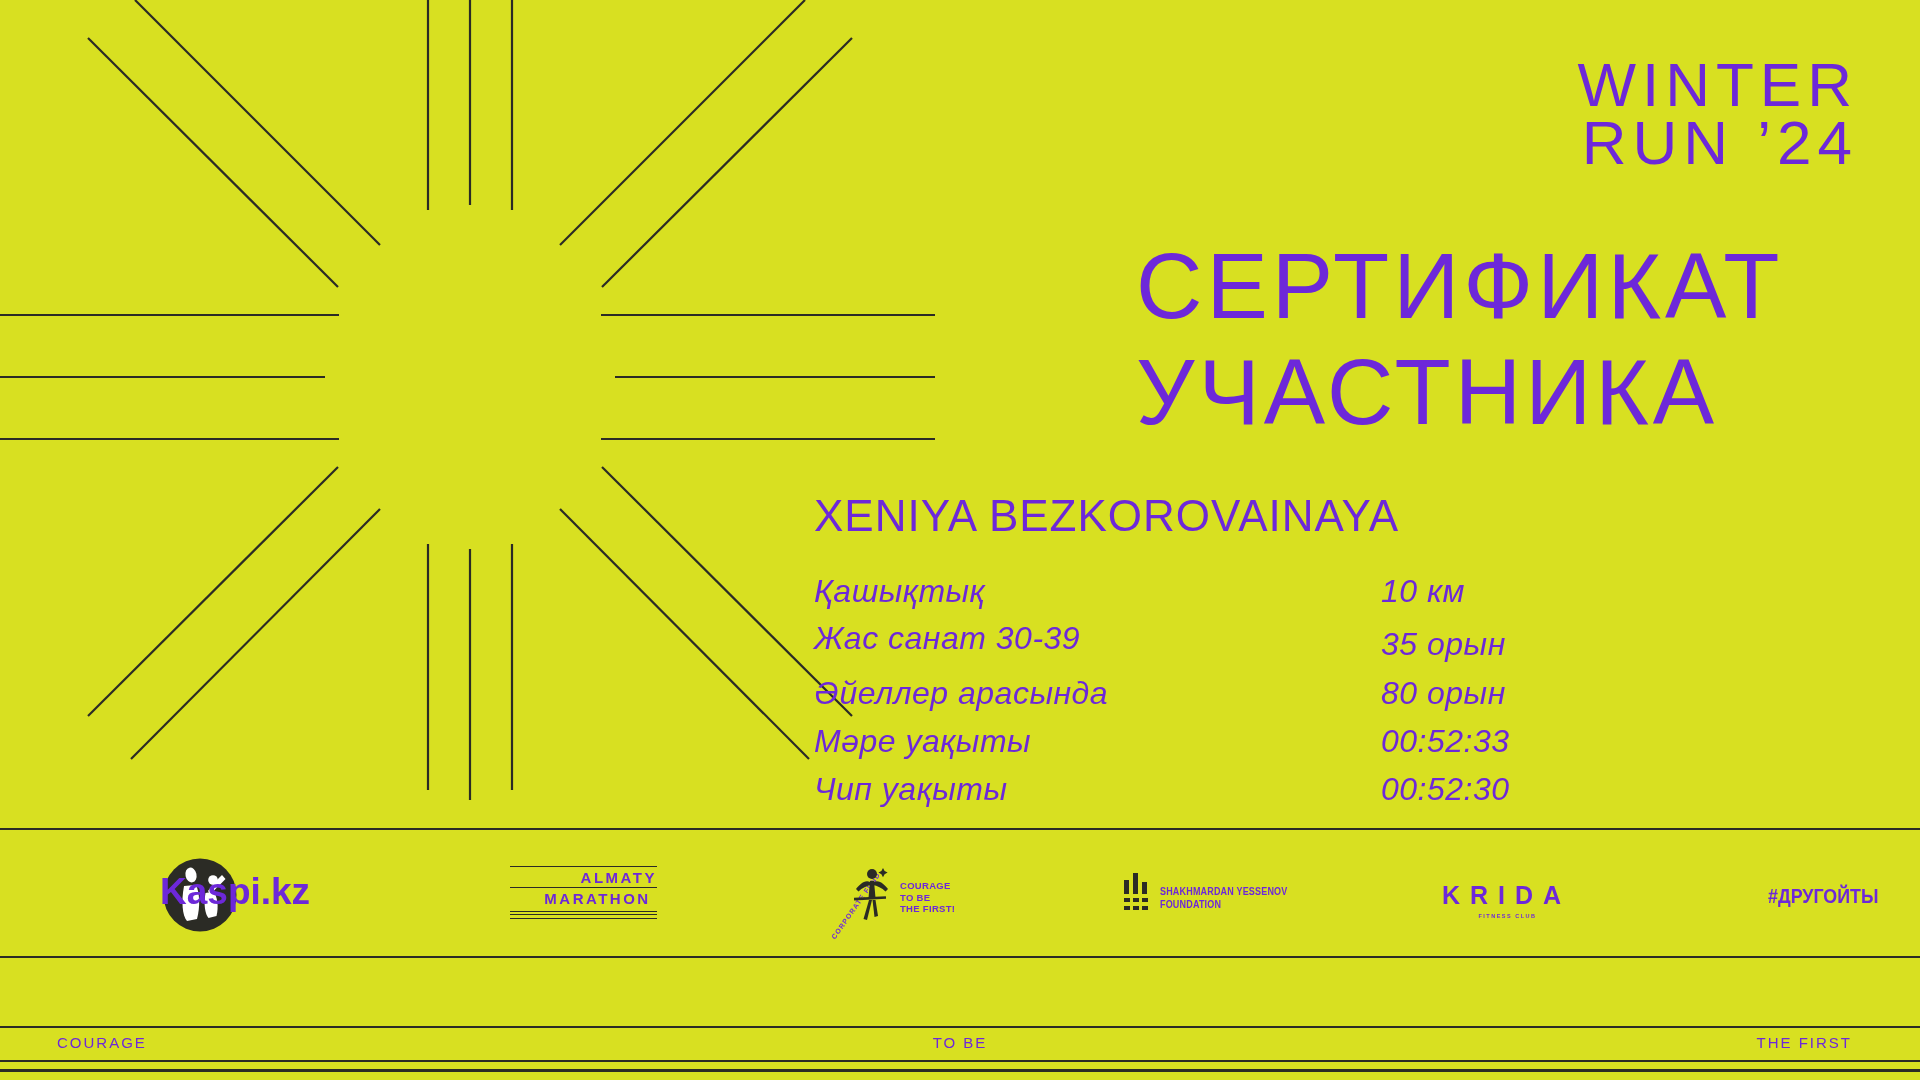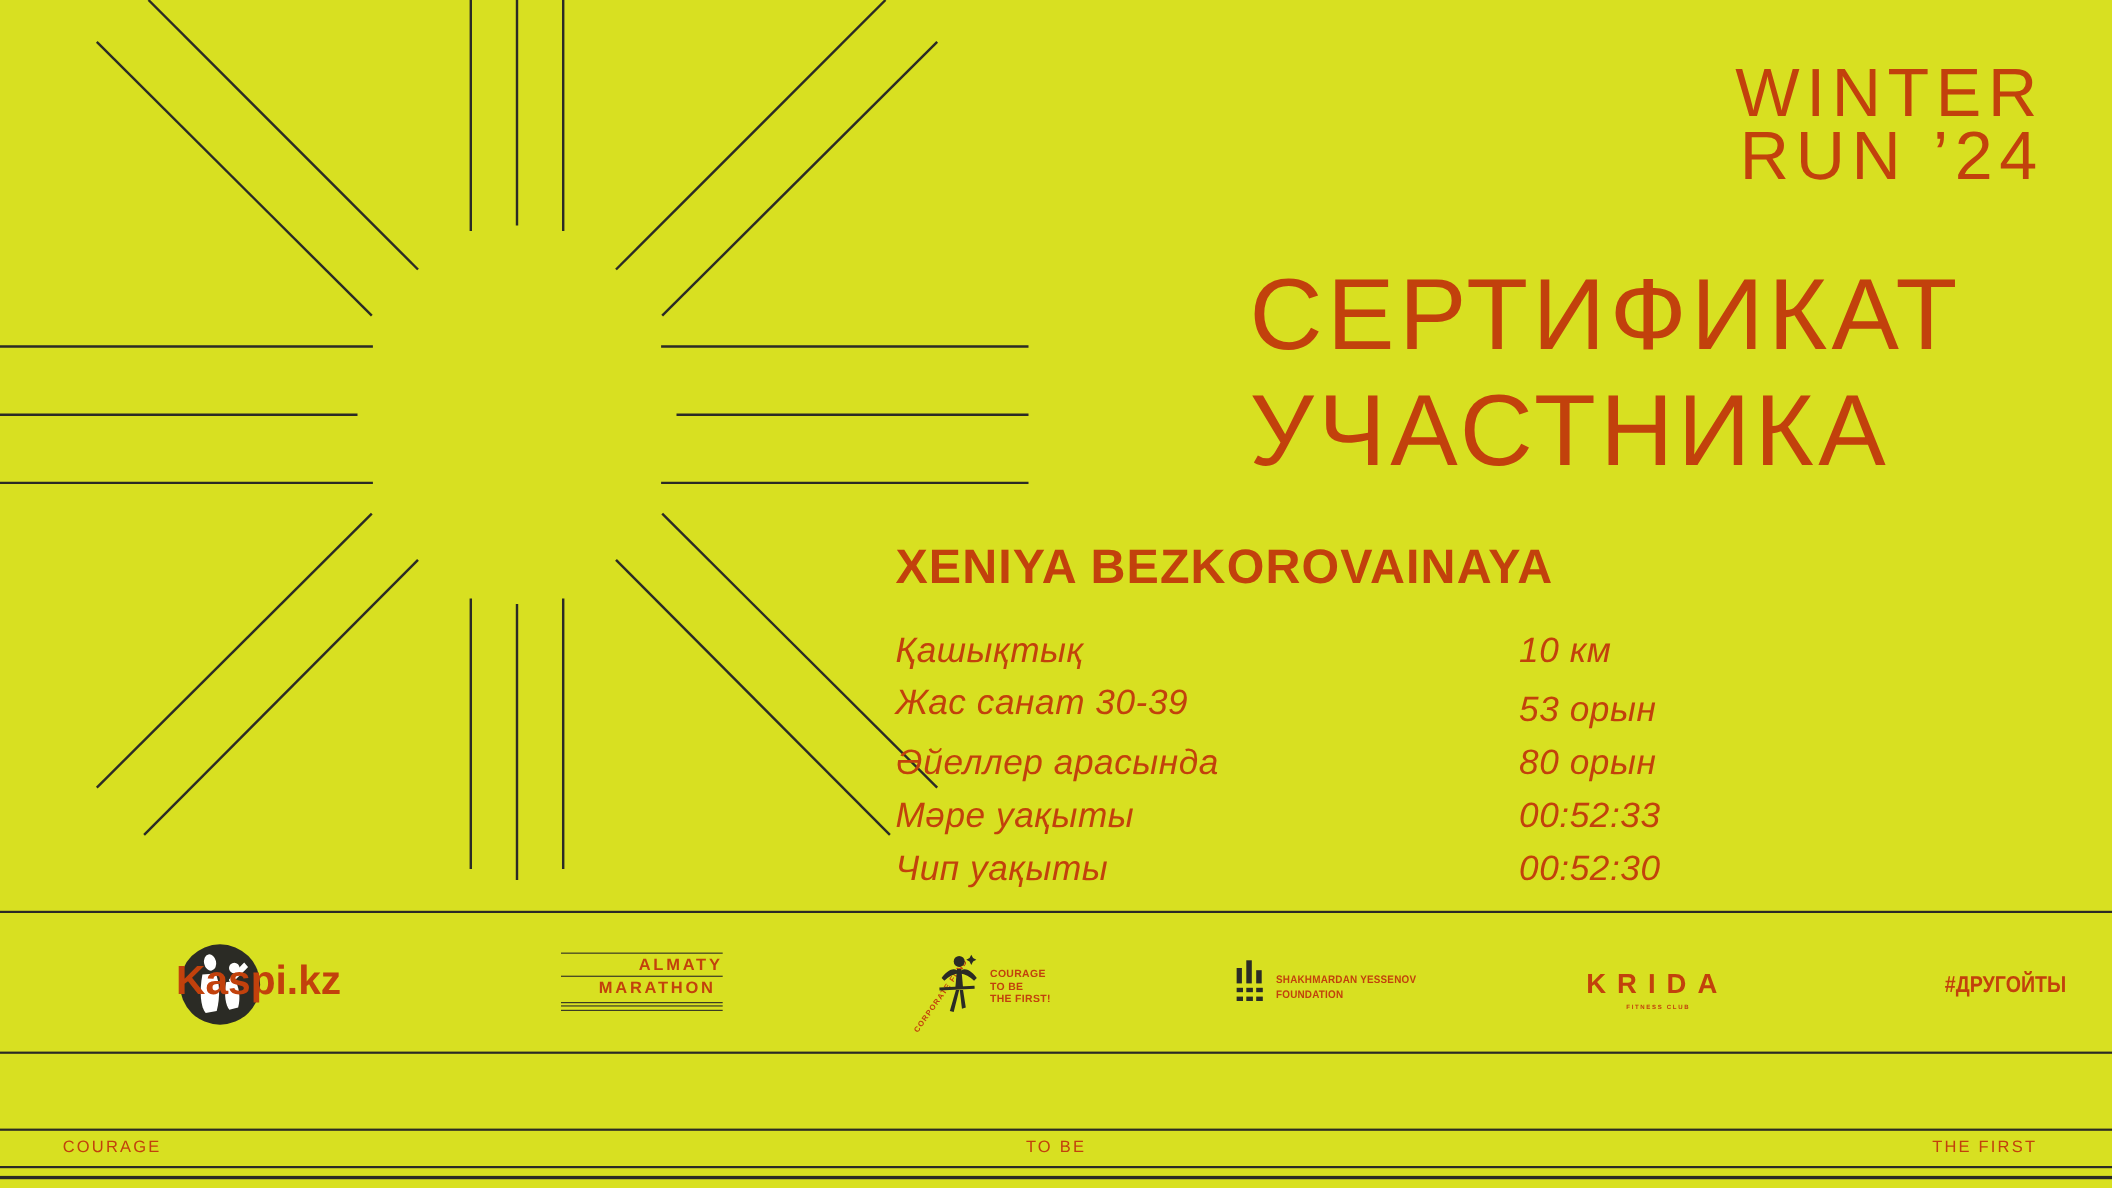--- a/index.html
+++ b/index.html
@@ -4,21 +4,21 @@
 <style>
   * { margin:0; padding:0; box-sizing:border-box; }
   html,body { width:1920px; height:1080px; }
   body {
     font-family: "Liberation Sans", "DejaVu Sans", sans-serif;
     background:#d8e021;
     overflow:hidden;
   }
   #page {
     position:relative; width:1920px; height:1080px;
-    background:#d8e021; color:#c2410c;
+    background:#d8e021; color:#6d28d9;
   }
   svg { display:block; }
 
   
   #sunburst { position:absolute; left:0; top:0; width:1920px; height:1080px; }
 
   
   .event-title {
     position:absolute; top:56px; right:62px;
     font-size:62px; line-height:58px; font-weight:500;
@@ -28,21 +28,21 @@
   
   .cert-title {
     position:absolute; left:1136px; top:233px;
     font-size:92px; line-height:106px; font-weight:400;
     letter-spacing:4px; white-space:nowrap;
   }
 
   
   .participant {
     position:absolute; left:814px; top:494px;
-    font-size:44px; line-height:44px; font-weight:700;
+    font-size:44px; line-height:44px; font-weight:400;
     letter-spacing:1px; white-space:nowrap;
   }
 
   
   .res-row { position:absolute; left:814px; width:820px; height:40px;
     font-size:32px; line-height:40px; letter-spacing:0.5px; white-space:nowrap;font-style:italic; }
   .res-row .val { position:absolute; left:567px; top:0;text-align:center; }
 
   
   .rule { position:absolute; left:0; width:1920px; background:#2b2b25; }
@@ -136,21 +136,21 @@
   </div>
 
   <div class="participant">XENIYA BEZKOROVAINAYA</div>
 
   <div class="res-row" style="top:571px">
     <span>Қашықтық</span>
     <span class="val">10 км</span>
   </div>
   <div class="res-row" style="top:618px">
     <span>Жас санат 30-39</span>
-    <span class="val" style="top:6px">53 орын</span>
+    <span class="val" style="top:6px">35 орын</span>
   </div>
   <div class="res-row" style="top:673px">
     <span>Әйеллер арасында</span>
     <span class="val">80 орын</span>
   </div>
   <div class="res-row" style="top:721px">
     <span>Мәре уақыты</span>
     <span class="val">00:52:33</span>
   </div>
   <div class="res-row" style="top:769px">

